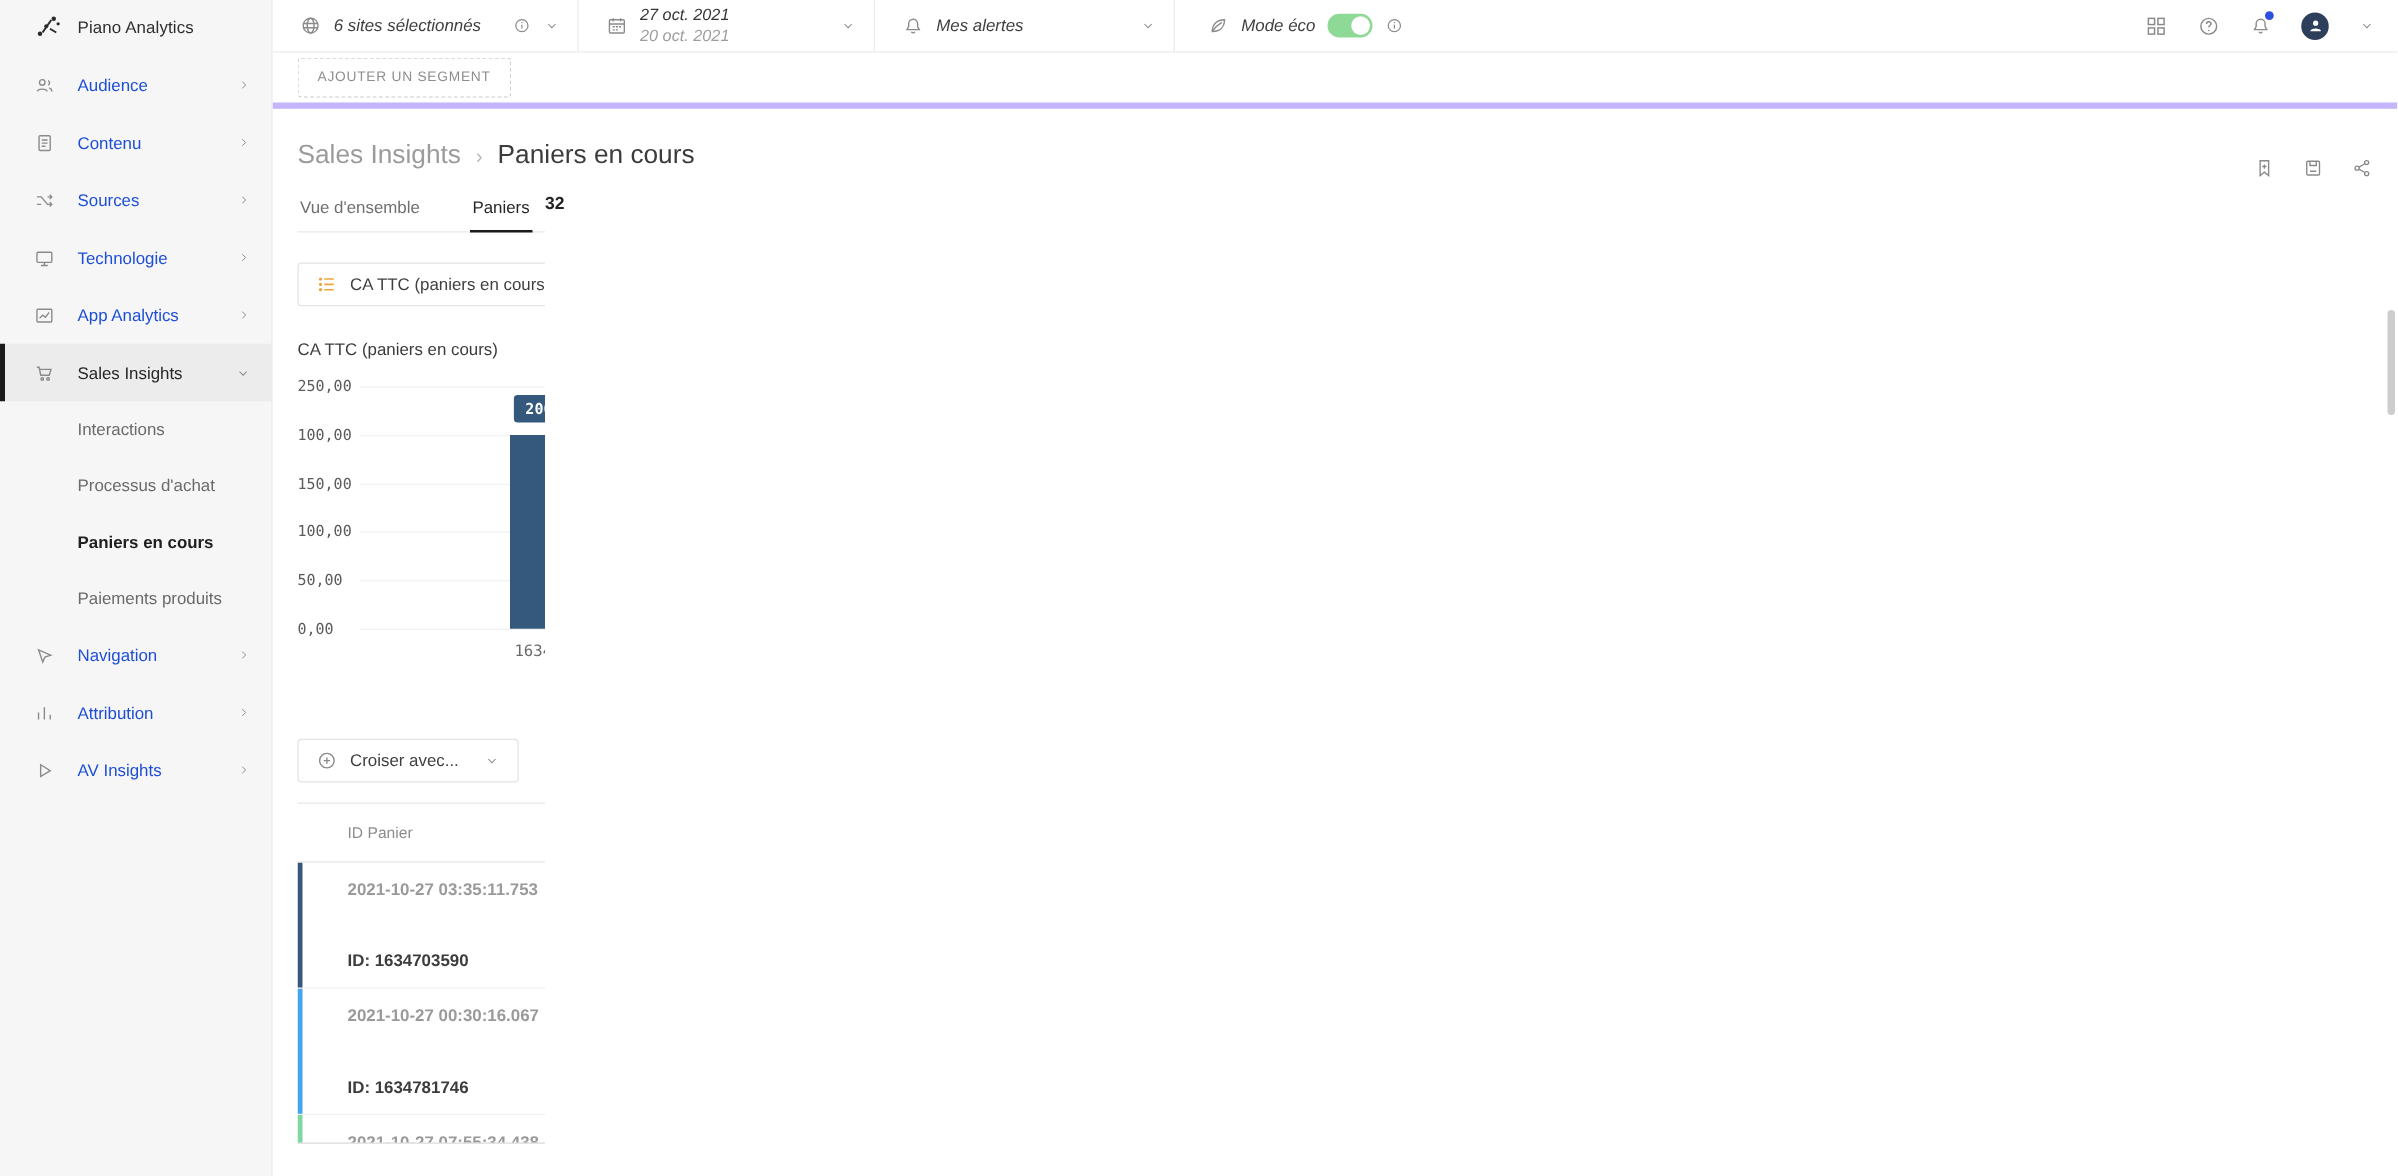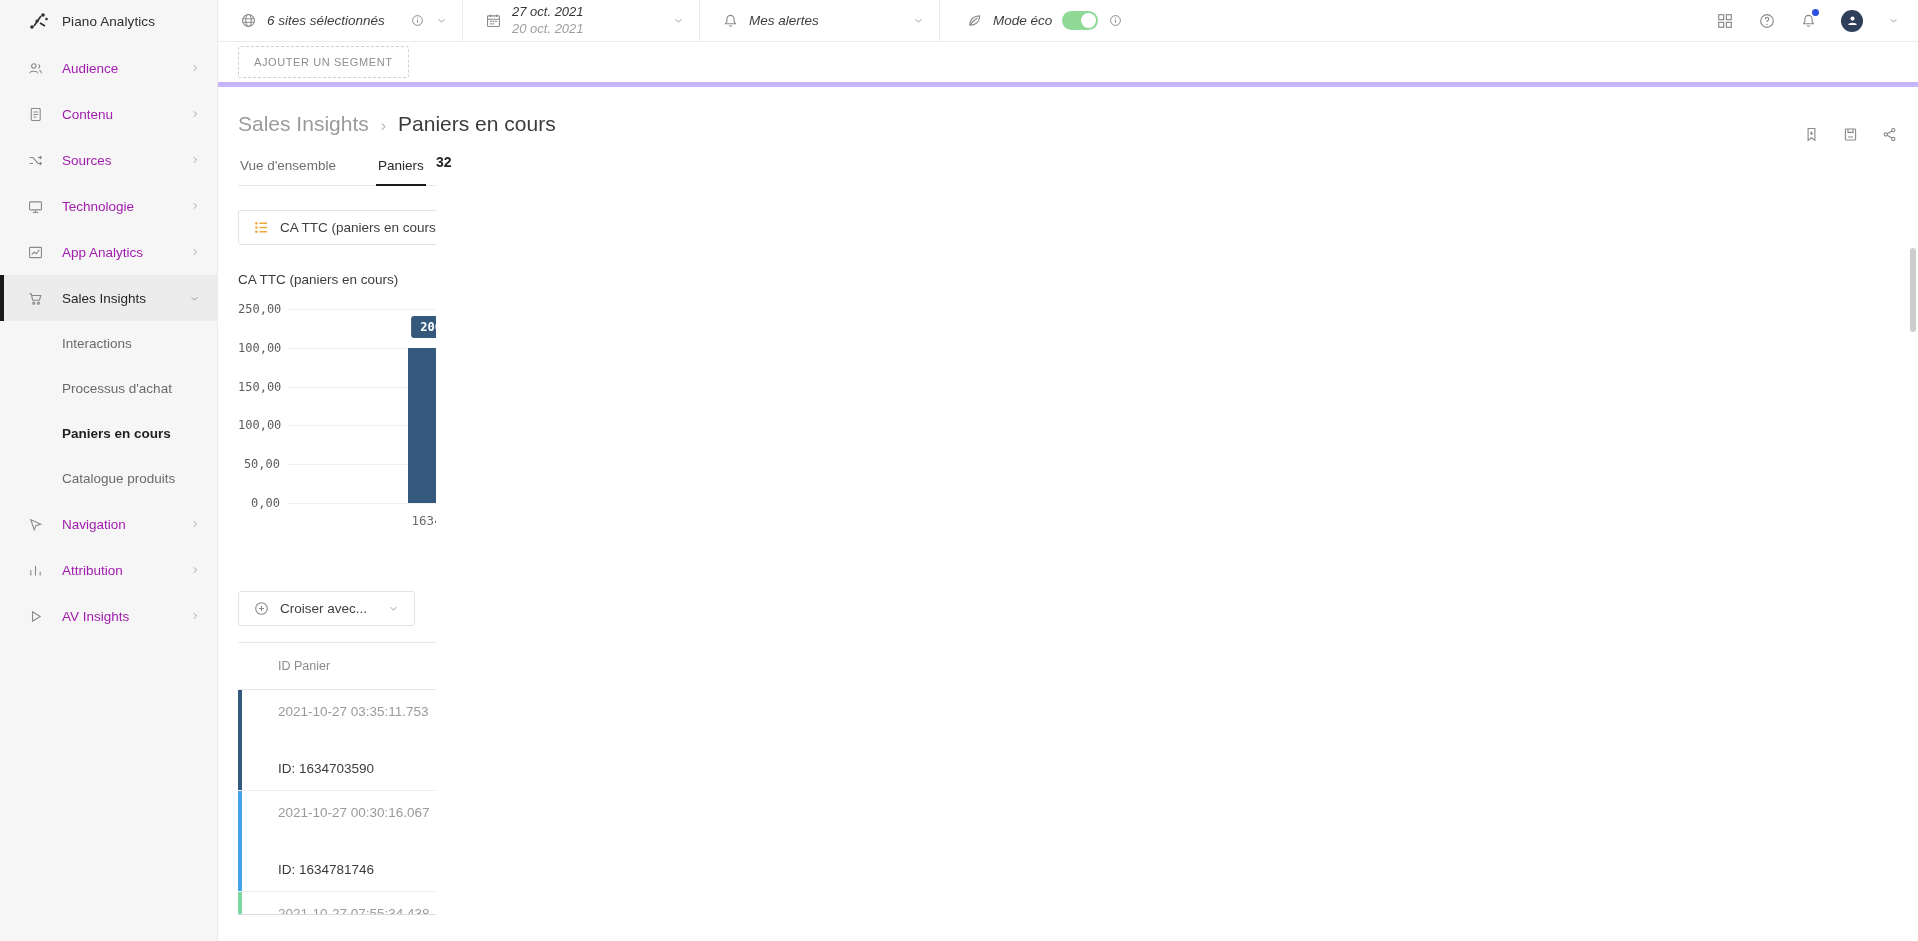--- a/index.html
+++ b/index.html
@@ -7,21 +7,21 @@
   .app { position:relative; width:1918px; height:941px; overflow:hidden; background:#fff; }
 
   
   .sidebar { position:absolute; left:0; top:0; bottom:0; width:218px; background:#f6f6f6; border-right:1px solid #ebebeb; z-index:5; }
   .logo-row { display:flex; align-items:center; height:42px; padding-left:28px; gap:12px; }
   .logo-mark { width:22px; height:22px; }
   .brand { font-size:13.5px; color:#2e2e2e; letter-spacing:.1px; }
   .nav { padding-top:3px; }
   .nav-item { position:relative; display:flex; align-items:center; height:46px; padding:0 16px 0 26px; cursor:pointer; }
   .nav-item .ic { width:18px; height:18px; margin-right:18px; display:flex; align-items:center; justify-content:center; }
-  .nav-label { font-size:13.5px; color:#a21caf; }
+  .nav-label { font-size:13.5px; color:#1d4ed8; }
   .nav-item.active { background:#ececec; }
   .nav-item.active::before { content:""; position:absolute; left:0; top:0; bottom:0; width:4px; background:#1a1a1a; }
   .nav-item.active .nav-label { color:#262626; }
   .chev { margin-left:auto; display:flex; align-items:center; }
   .nav-sub { display:flex; align-items:center; height:45px; padding-left:62px; font-size:13.5px; color:#6a6a6a; cursor:pointer; }
   .nav-sub.current { color:#1f1f1f; font-weight:700; }
 
   
   .topbar { position:absolute; left:218px; right:0; top:0; height:42px; background:#fff; border-bottom:1px solid #ececec; display:flex; align-items:stretch; z-index:4;font-style:italic; }
   .tb-group { display:flex; align-items:center; gap:10px; padding:0 14px 0 22px; border-right:1px solid #ececec; }
@@ -59,40 +59,40 @@
   .tab.active::after { content:""; position:absolute; left:0; right:0; bottom:-1px; height:2px; background:#1a1a1a; }
 
   .controls { display:flex; align-items:center; margin-top:24px; }
   .ctrl-btn { display:flex; align-items:center; gap:10px; height:35px; padding:0 14px; border:1px solid #e3e3e3; border-radius:3px; background:#fff; font-size:13.5px; color:#3f3f3f; cursor:pointer; margin-right:14px; }
   .icon-btn { width:31px; height:31px; border:1px solid #e3e3e3; border-radius:3px; background:#fff; display:flex; align-items:center; justify-content:center; cursor:pointer; }
 
   
   .chart-title { margin-top:27px; font-size:13.5px; color:#3c3c3c; }
   .chart { position:relative; margin-top:22px; margin-left:50px; height:194px; }
   .gridline { position:absolute; left:0; right:0; height:1px; background:#f1f1f1; }
-  .ytick { position:absolute; left:-50px; width:42px; text-align:right; font-family:"DejaVu Sans Mono", monospace; font-size:12px; color:#5c5c5c; }
+  .ytick { position:absolute; left:-50px; width:42px; font-family:"DejaVu Sans Mono", monospace; font-size:12px; color:#5c5c5c; }
   .slot { position:absolute; top:0; bottom:0; width:20%; }
   .bar { position:absolute; bottom:0; left:50%; transform:translateX(-50%); width:82px; cursor:pointer; }
   .bar-badge { position:absolute; left:50%; transform:translateX(-50%); border-radius:3px; padding:4px 9px; color:#fff; font-family:"DejaVu Sans Mono", monospace; font-size:12px; font-weight:700; white-space:nowrap; }
   .xlab { position:absolute; left:50%; transform:translateX(-50%); font-family:"DejaVu Sans Mono", monospace; font-size:12.5px; color:#6b6b6b; white-space:nowrap; }
   .xaxis-title { text-align:center; margin-top:48px; font-size:13px; color:#3f3f3f; }
 
   
   .table-tools { display:flex; align-items:center; margin-top:25px; }
   .table-tools .right { margin-left:auto; display:flex; gap:13px; }
   .grid-cols { display:grid; grid-template-columns:217px repeat(8, minmax(0,1fr)) 46px; }
   .table { margin-top:16px; border-top:1px solid #e7e7e7; }
   .th { display:flex; align-items:center; justify-content:flex-end; gap:8px; text-align:right; padding:6px 13px; font-size:12.5px; color:#8d8d8d; border-right:1px solid #efefef; min-height:46px; }
   .th.left { justify-content:flex-start; text-align:left; }
   .th.first { padding-left:40px; }
   .th.sorted { background:#f6f6f6; }
   .thead { border-bottom:1px solid #e7e7e7; }
   .tviewport { height:224px; overflow:hidden; }
   .trow { height:101px; border-bottom:1px solid #efefef; }
-  .td { position:relative; border-right:1px solid #f3f3f3; padding:14px 13px; }
+  .td { position:relative; border-right:1px solid #f3f3f3; padding:14px 13px;font-weight:bold; }
   .td.first { border-left:4px solid transparent; padding-left:36px; display:flex; flex-direction:column; justify-content:space-between; }
   .td .date { font-size:13.5px; color:#9a9a9a; }
   .td .rowid { font-size:13.5px; color:#3c3c3c; }
   .td.user { display:flex; align-items:center; font-size:13.5px; color:#3c3c3c; }
   .td.num { display:flex; flex-direction:column; align-items:flex-end; justify-content:center; gap:9px; }
   .td.num .val { font-size:14px; color:#2e2e2e; }
   .ph { font-size:10px; letter-spacing:2px; color:#dadada; white-space:nowrap; }
   .td.gutter { display:flex; align-items:center; justify-content:center; color:#b5b5b5; font-size:14px; border-right:none; }
   .total { height:46px; border-top:1px solid #dcdcdc; background:#fff; align-items:center; }
   .total-label { grid-column:2; text-align:right; font-size:13.5px; color:#6e6e6e; padding-right:13px; white-space:nowrap; }
@@ -214,21 +214,21 @@
         <div class="nav-sub">
           <span>Interactions</span>
         </div>
         <div class="nav-sub">
           <span>Processus d'achat</span>
         </div>
         <div class="nav-sub current">
           <span>Paniers en cours</span>
         </div>
         <div class="nav-sub">
-          <span>Catalogue produits</span>
+          <span>Paiements produits</span>
         </div>
         <div class="nav-item">
           <span class="ic">
             <svg width="17" height="17" viewBox="0 0 20 20" fill="none" stroke="#8a8a8a" stroke-width="1.3">
               <path d="M4.5 4.5L16 9.5l-5.5 1.8L8.5 16z"></path>
             </svg>
           </span>
           <span class="nav-label">Navigation</span>
           <span class="chev">
             <svg width="12" height="12" viewBox="0 0 20 20" fill="none" stroke="#8a8a8a" stroke-width="1.3">

